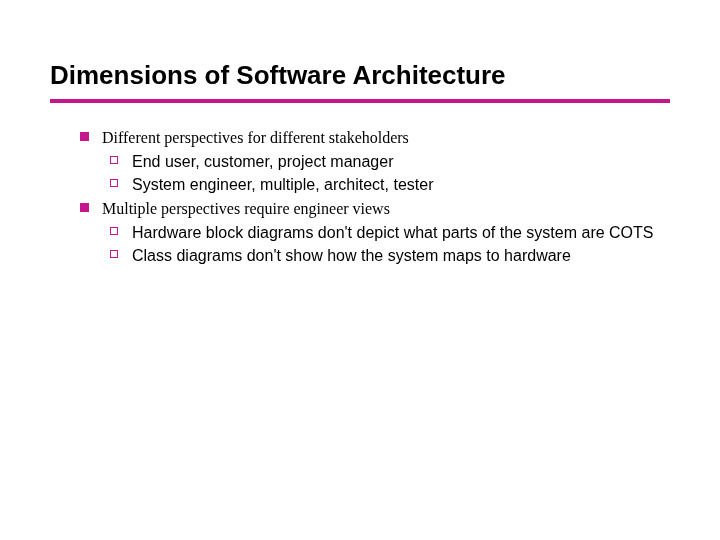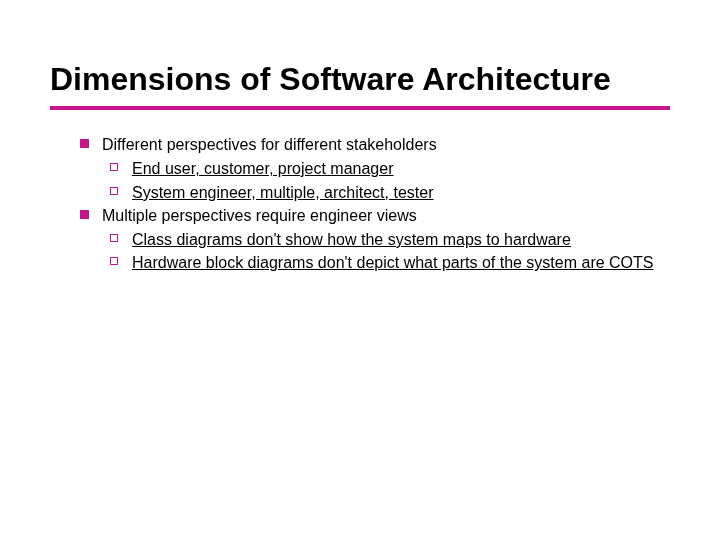--- a/index.html
+++ b/index.html
@@ -12,55 +12,55 @@
     color: #000;
   }
   .slide {
     box-sizing: border-box;
     width: 720px;
     height: 540px;
     padding: 60px 50px 0 50px;
     position: relative;
   }
   .title {
-    font-size: 32px;
+    font-size: 26px;
     font-weight: bold;
     margin: 0 0 8px 0;
     line-height: 1.2;
   }
   .rule {
     border: none;
     border-top: 4px solid #c6168d;
     margin: 0 0 24px 0;
     width: 100%;
   }
   .content {
     font-size: 16px;
     line-height: 1.35;
     padding-left: 30px;
   }
   .lvl1 {
     margin: 0 0 2px 0;
     position: relative;
     padding-left: 22px;
+    font-family: Liberation Serif, serif;
   }
   .lvl1 .bullet {
     position: absolute;
     left: 0;
     top: 5px;
     width: 9px;
     height: 9px;
     background: #c6168d;
   }
   .lvl2 {
     margin: 0 0 2px 0;
     position: relative;
     padding-left: 22px;
     margin-left: 30px;
-    text-decoration: underline;
   }
   .lvl2 .bullet {
     position: absolute;
     left: 0;
     top: 5px;
     width: 8px;
     height: 8px;
     border: 1px solid #c6168d;
     box-sizing: border-box;
     background: transparent;
@@ -89,21 +89,21 @@
       <span class="bullet"></span>
       <span class="lvl2-text">System engineer, multiple, architect, tester</span>
     </div>
 
     <div class="lvl1">
       <span class="bullet"></span>
       <span>Multiple perspectives require engineer views</span>
     </div>
     <div class="lvl2">
       <span class="bullet"></span>
-      <span class="lvl2-text">Class diagrams don't show how the system maps to hardware</span>
+      <span class="lvl2-text">Hardware block diagrams don't depict what parts of the system are COTS</span>
     </div>
     <div class="lvl2">
       <span class="bullet"></span>
-      <span class="lvl2-text">Hardware block diagrams don't depict what parts of the system are COTS</span>
+      <span class="lvl2-text">Class diagrams don't show how the system maps to hardware</span>
     </div>
 
   </div>
 </div>
 
 </body></html>

